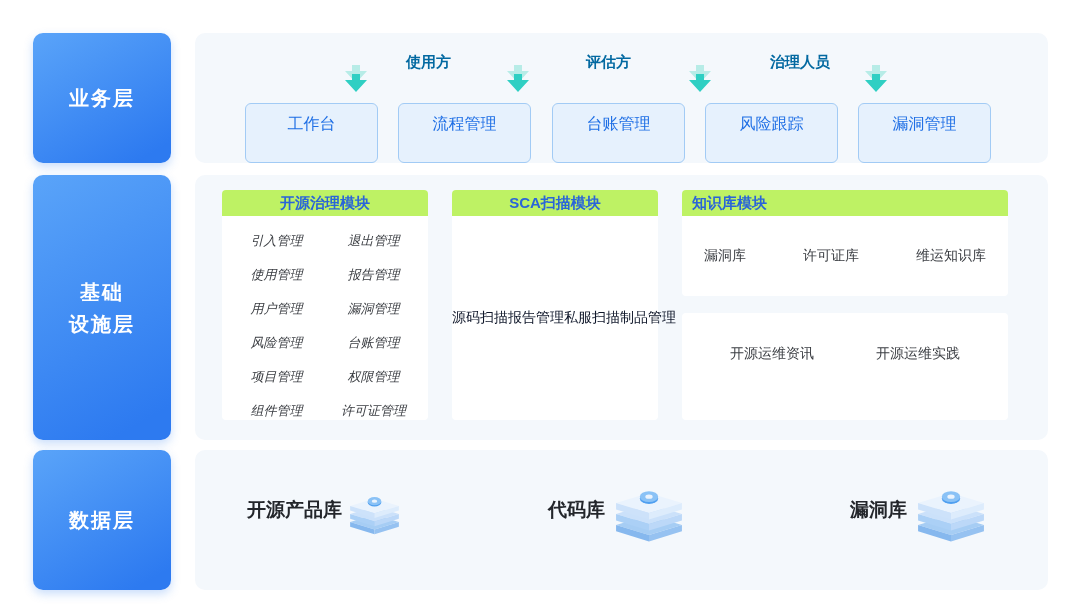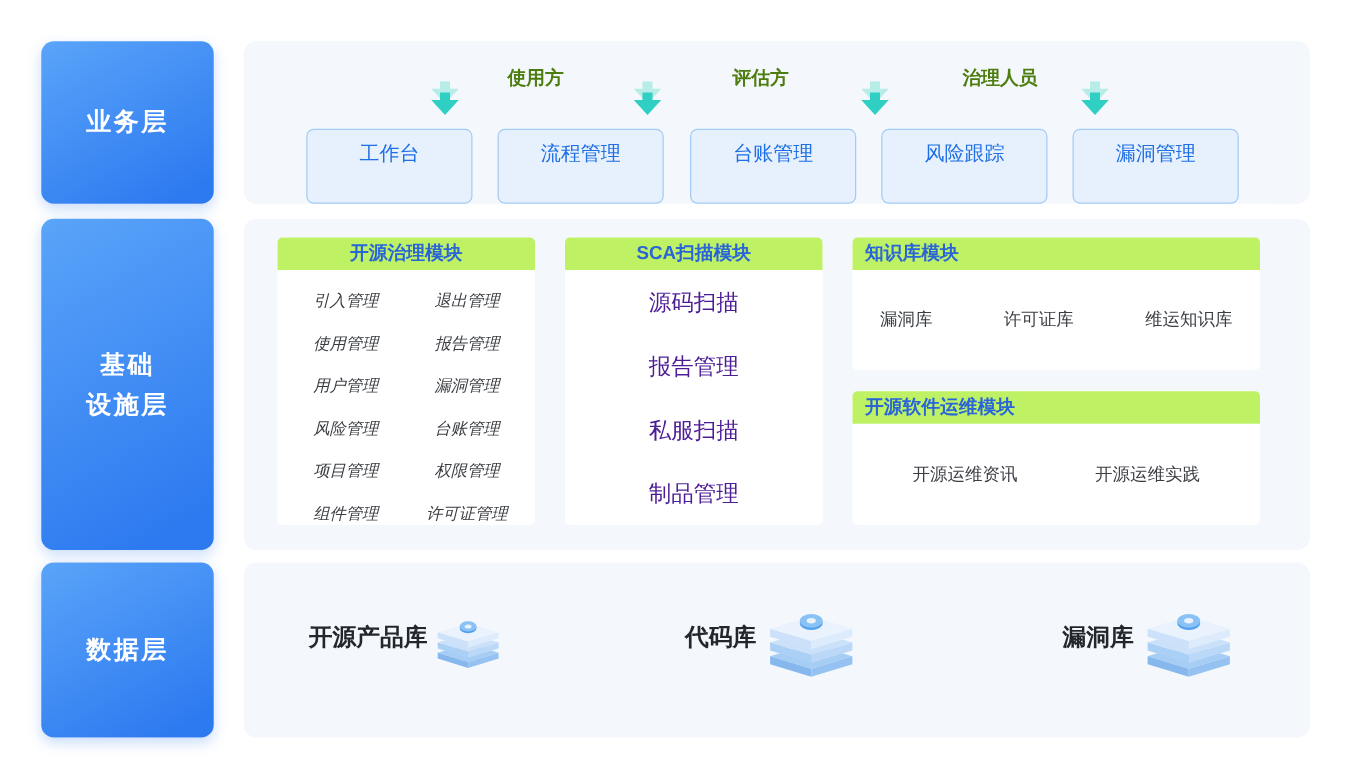--- a/index.html
+++ b/index.html
@@ -33,21 +33,21 @@
     position:absolute; left:195px; width:853px;
     background:#f4f8fc; border-radius:10px;
   }
   #panel-business { top:33px;  height:130px; }
   #panel-infra    { top:175px; height:265px; }
   #panel-data     { top:450px; height:140px; }
 
   
   .role-label {
     position:absolute; top:20px;
-    font-size:15px; font-weight:600; color:#4d7c0f;
+    font-size:15px; font-weight:600; color:#0369a1;
     white-space:nowrap;
   }
   .dz-arrow { position:absolute; top:32px; width:26px; height:28px; }
   .biz-btn {
     position:absolute; top:70px; width:133px; height:60px;
     line-height:40px; text-align:center;
     background:#e6f1fd; border:1px solid #a2cbf5; border-radius:6px;
     color:#1f6fe5; font-size:16px; font-weight:500;
     white-space:nowrap;
   }
@@ -70,23 +70,23 @@
   }
   .module-header.center { text-align:center; }
   .module-header.left   { text-align:left; padding-left:10px; }
   .gov-grid {
     display:grid; grid-template-columns:1fr 1fr;
     padding:18px 6px 0; row-gap:21px;
     font-size:13px; line-height:1; color:#3a3d42;font-style:italic;
   }
   .gov-grid span { text-align:center; white-space:nowrap; }
   .sca-list {
-    height:204px; display:flex; flex-direction:column;
+    height:204px; display:flex; flex-direction:row;
     justify-content:space-around; align-items:center;
-    font-size:18px; color:#4c1d95;
+    font-size:14px; color:#0f172a;
   }
   .kn-row {
     height:80px; display:flex; align-items:center;
     justify-content:space-between; padding:0 22px;
     font-size:14px; color:#3a3d42;
   }
   .ops-row {
     height:81px; display:flex; align-items:center;
     justify-content:space-between; padding:0 48px;
     font-size:14px; color:#3a3d42;gap:19px;
@@ -197,21 +197,20 @@
     <div class="module-card" id="card-knowledge">
       <div class="module-header left">知识库模块</div>
       <div class="kn-row">
         <span>漏洞库</span>
         <span>许可证库</span>
         <span>维运知识库</span>
       </div>
     </div>
 
     <div class="module-card" id="card-ops">
-      <div class="module-header left">开源软件运维模块</div>
       <div class="ops-row">
         <span>开源运维资讯</span>
         <span>开源运维实践</span>
       </div>
     </div>
   </div>
 
   <div class="panel" id="panel-data">
 
     <div class="store" id="store-0">

